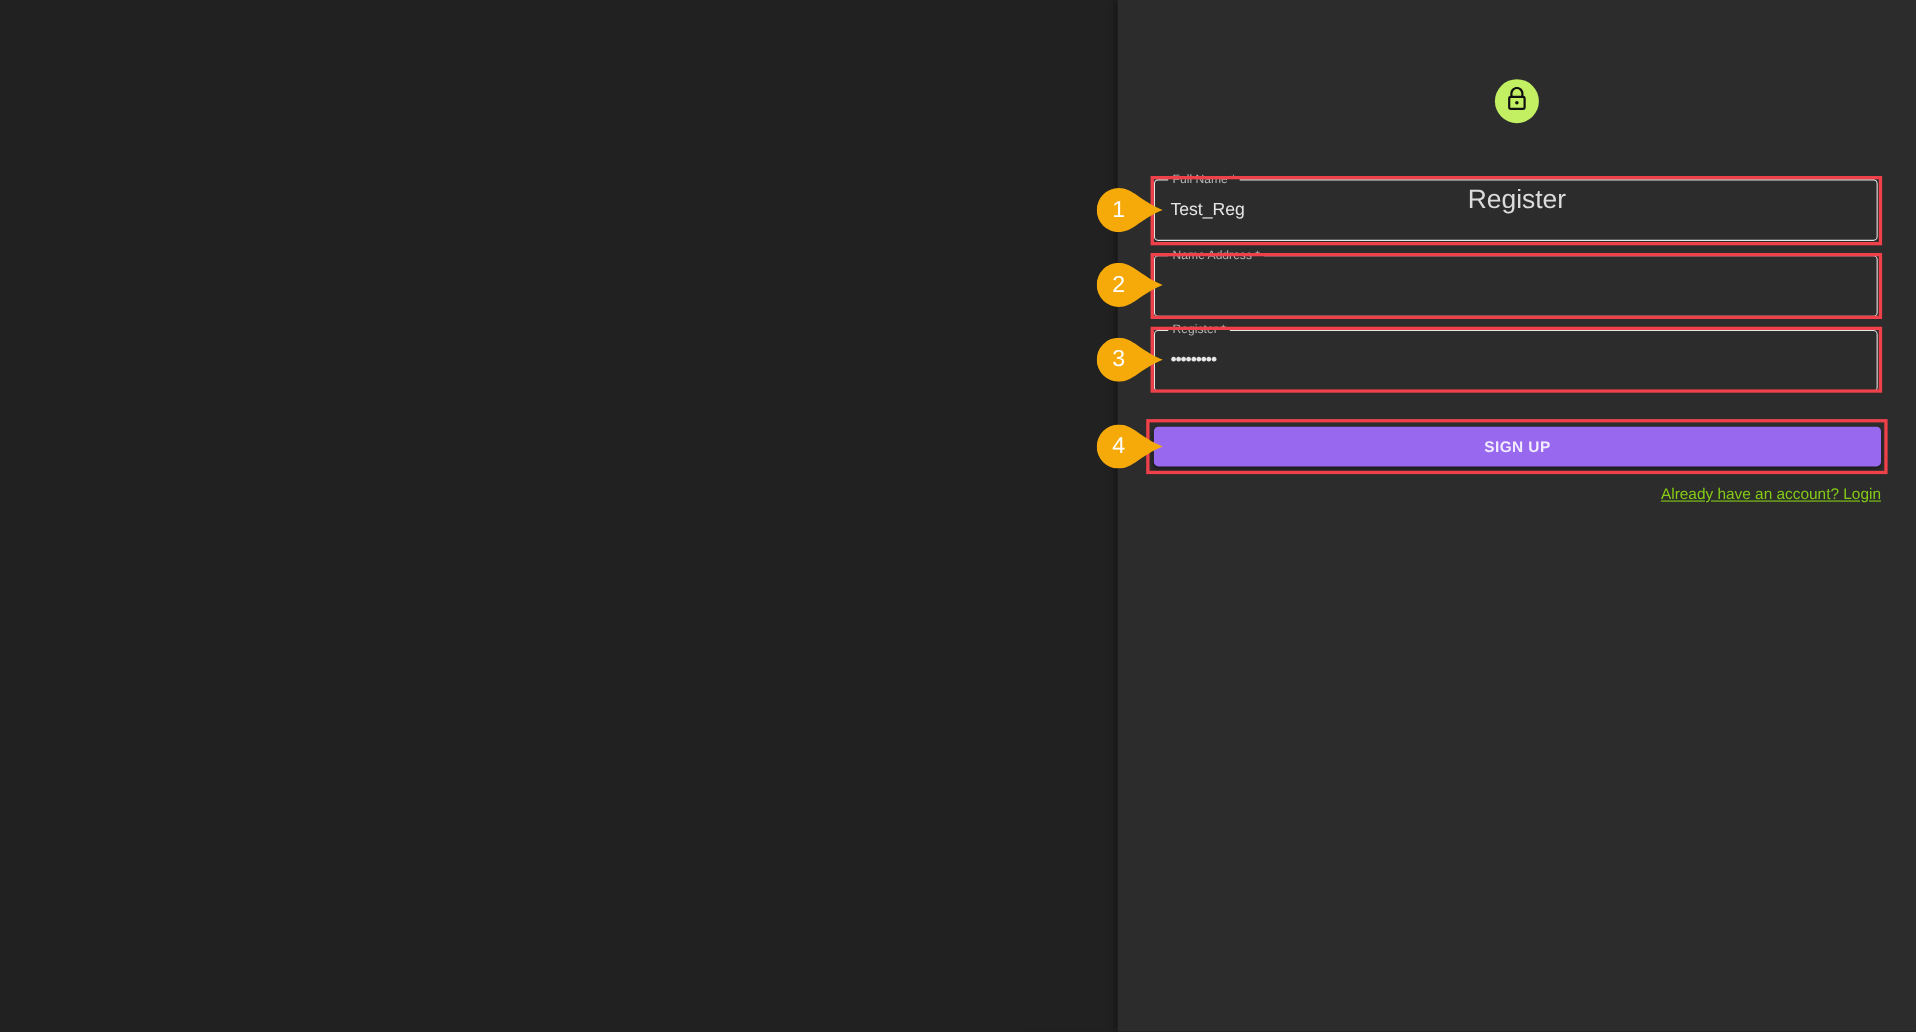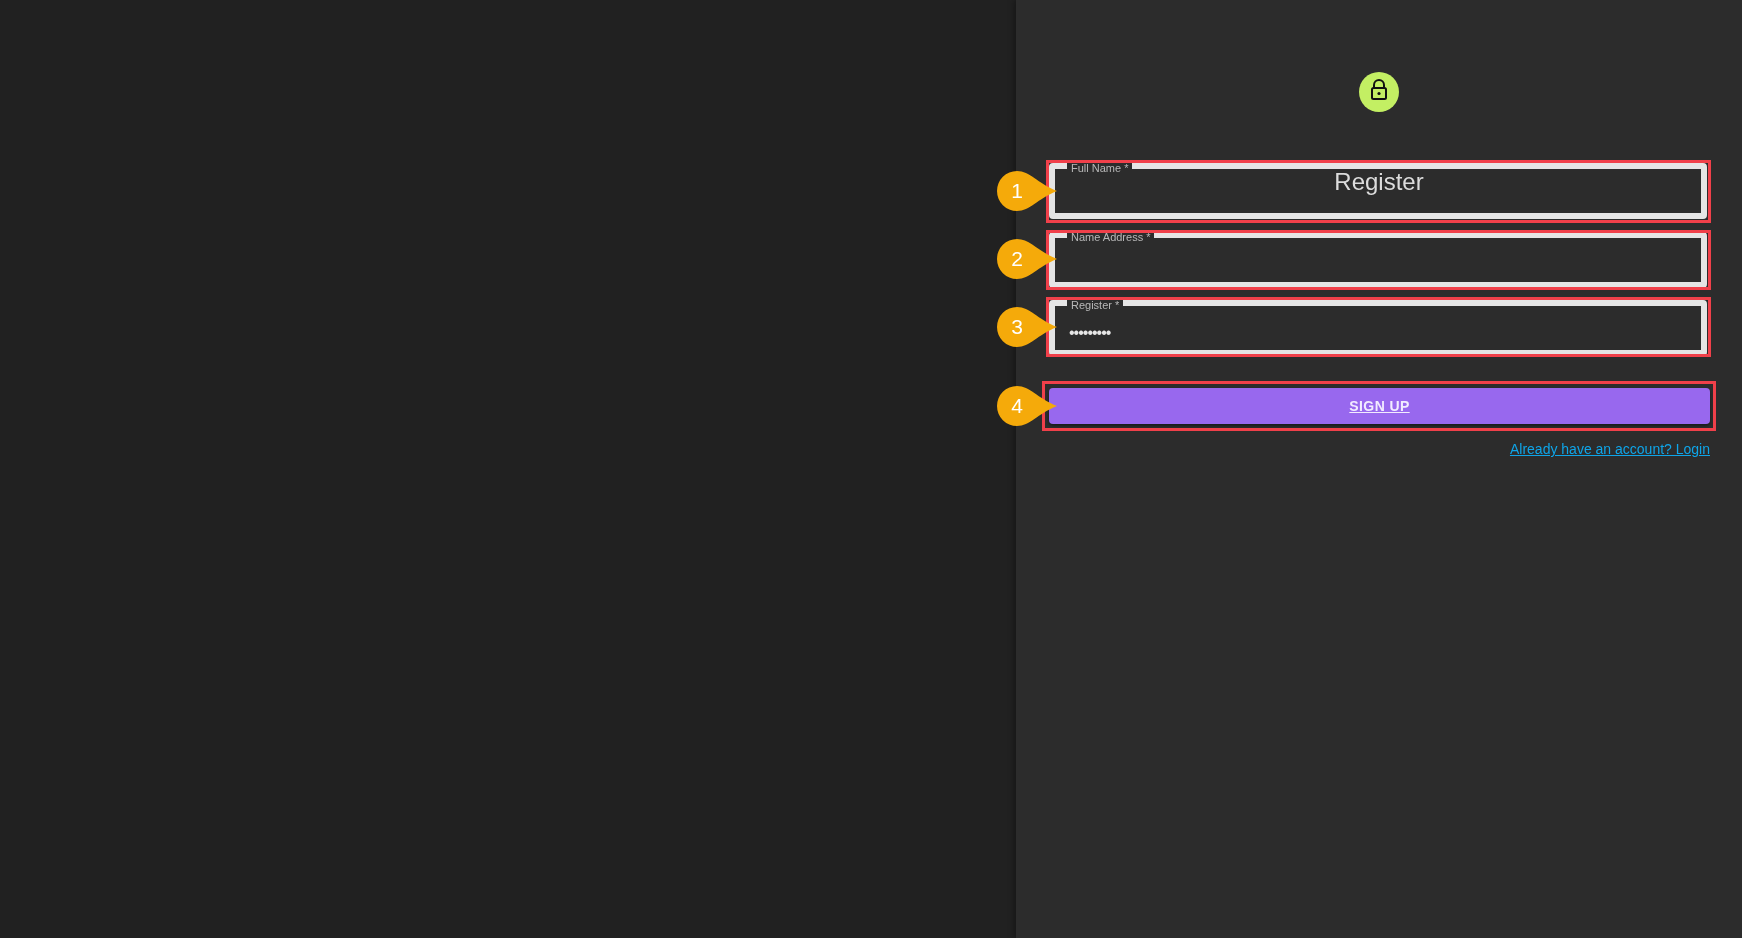--- a/index.html
+++ b/index.html
@@ -14,42 +14,41 @@
   .avatar {
     position:absolute; left:1359px; top:72px; width:40px; height:40px; border-radius:50%;
     background:#c3ef63; display:flex; align-items:center; justify-content:center;
   }
   .title {
     position:absolute; left:1279px; width:200px; top:120px; text-align:center;
     color:#dcdcdc; font-size:24px;margin-top:48px;
   }
   .field {
     position:absolute; left:1049px; width:658px; height:56px;
-    border:6px solid #e5e5e5; border-radius:4px; box-sizing:border-box;
+    border:1px solid #e5e5e5; border-radius:4px; box-sizing:border-box;
   }
   .field-label {
     position:absolute; left:12px; top:-8px; padding:0 4px; background:#2c2c2c;
     color:#b8b8b8; font-size:11px; line-height:14px;
   }
   .field-value {
     position:absolute; left:14px; top:18px; color:#e6e6e6; font-size:16px;
     background:transparent; border:none; outline:none; width:620px; padding:0;
     font-family:"Liberation Sans", "DejaVu Sans", sans-serif;
   }
   .hl { position:absolute; border:3px solid #f0404a; box-sizing:border-box; pointer-events:none; }
   .btn {
     position:absolute; left:1049px; top:388px; width:661px; height:36px; border-radius:4px;
     background:#9868ee; color:#f2ecff; font-size:14px; font-weight:bold; letter-spacing:0.4px;
     display:flex; align-items:center; justify-content:center; border:none;
     box-shadow:0 2px 3px rgba(0,0,0,0.4);
     font-family:"Liberation Sans", "DejaVu Sans", sans-serif;
-    text-decoration:underline;
   }
   .link {
-    position:absolute; right:32px; top:441px; color:#0ea5e9; font-size:14px; text-decoration:underline;
+    position:absolute; right:32px; top:441px; color:#84cc16; font-size:14px; text-decoration:underline;
   }
   .marker {
     position:absolute; width:40px; height:40px;
   }
   .marker svg { position:absolute; left:0; top:0; }
   .marker span {
     position:absolute; left:0; top:0; width:40px; height:40px; line-height:40px; text-align:center;
     color:#fff; font-size:21px;
   }
 </style>
@@ -65,20 +64,21 @@
       <path d="M5 9 V6 a5 5 0 0 1 10 0 V9" fill="none" stroke="#111" stroke-width="2"></path>
       <rect x="3" y="9" width="14" height="11" rx="1.5" fill="none" stroke="#111" stroke-width="2"></rect>
       <circle cx="10" cy="14.5" r="1.6" fill="#111"></circle>
     </svg>
   </span>
 </div>
 <div class="title">Register</div>
 
 <div class="field" style="top:163px;">
   <span class="field-label">Full Name *</span>
+  <input class="field-value" type="text" value="Test_Reg" style="">
 </div>
 <div class="hl" style="left:1046px; top:160px; width:665px; height:63px;"></div>
 
 <div class="field" style="top:232px;">
   <span class="field-label">Name Address *</span>
 </div>
 <div class="hl" style="left:1046px; top:230px; width:665px; height:60px;"></div>
 
 <div class="field" style="top:300px;">
   <span class="field-label">Register *</span>

